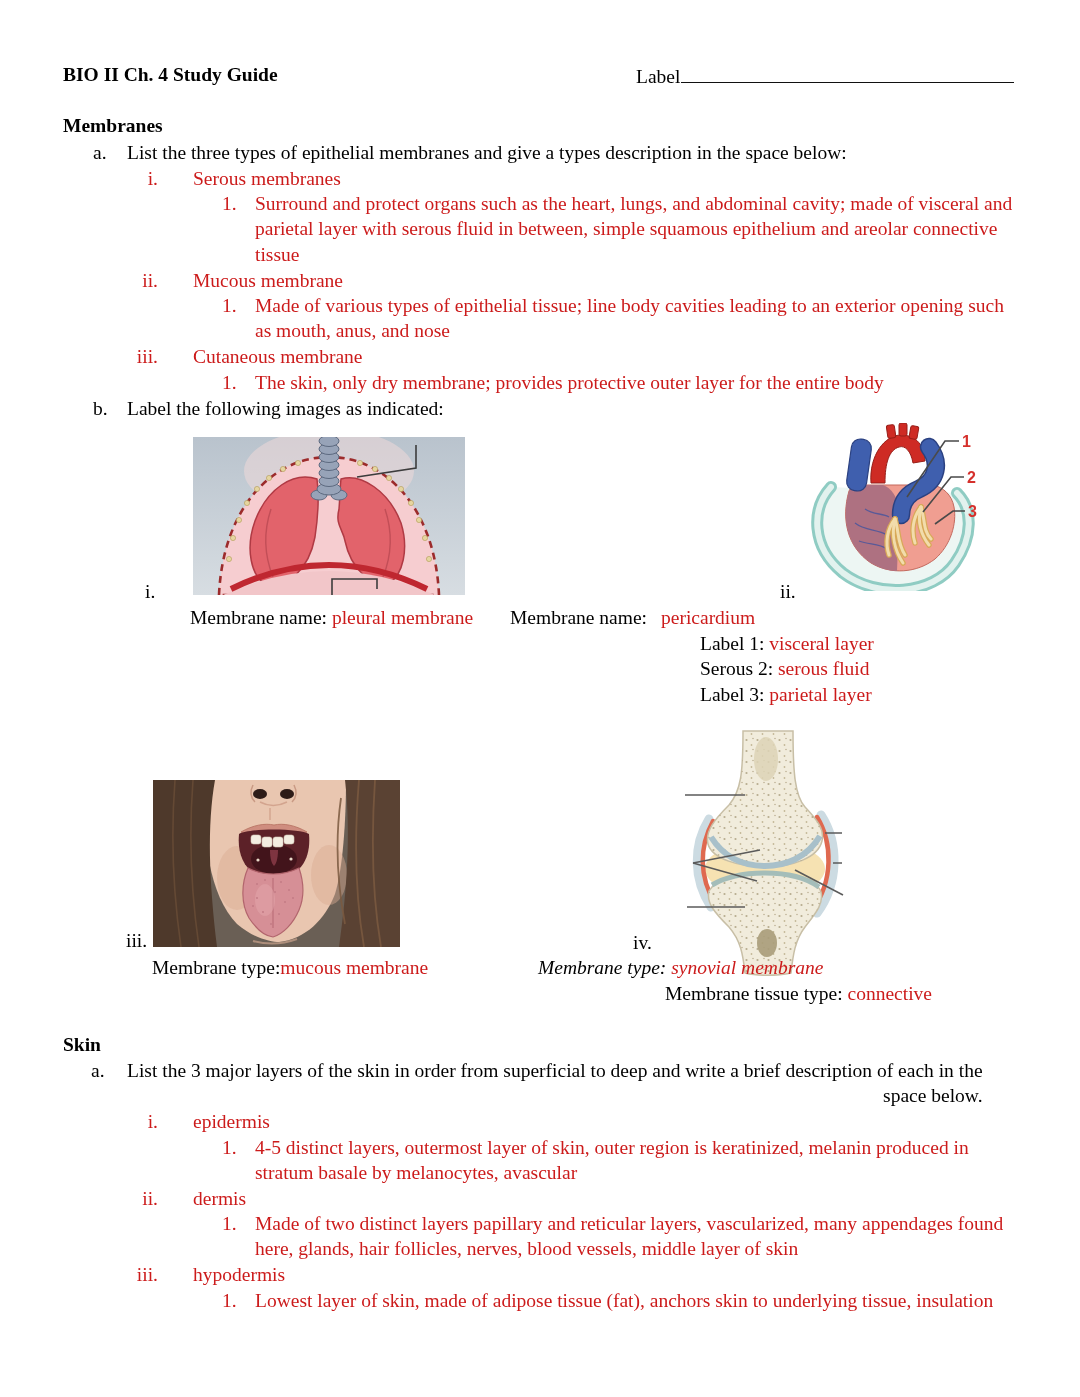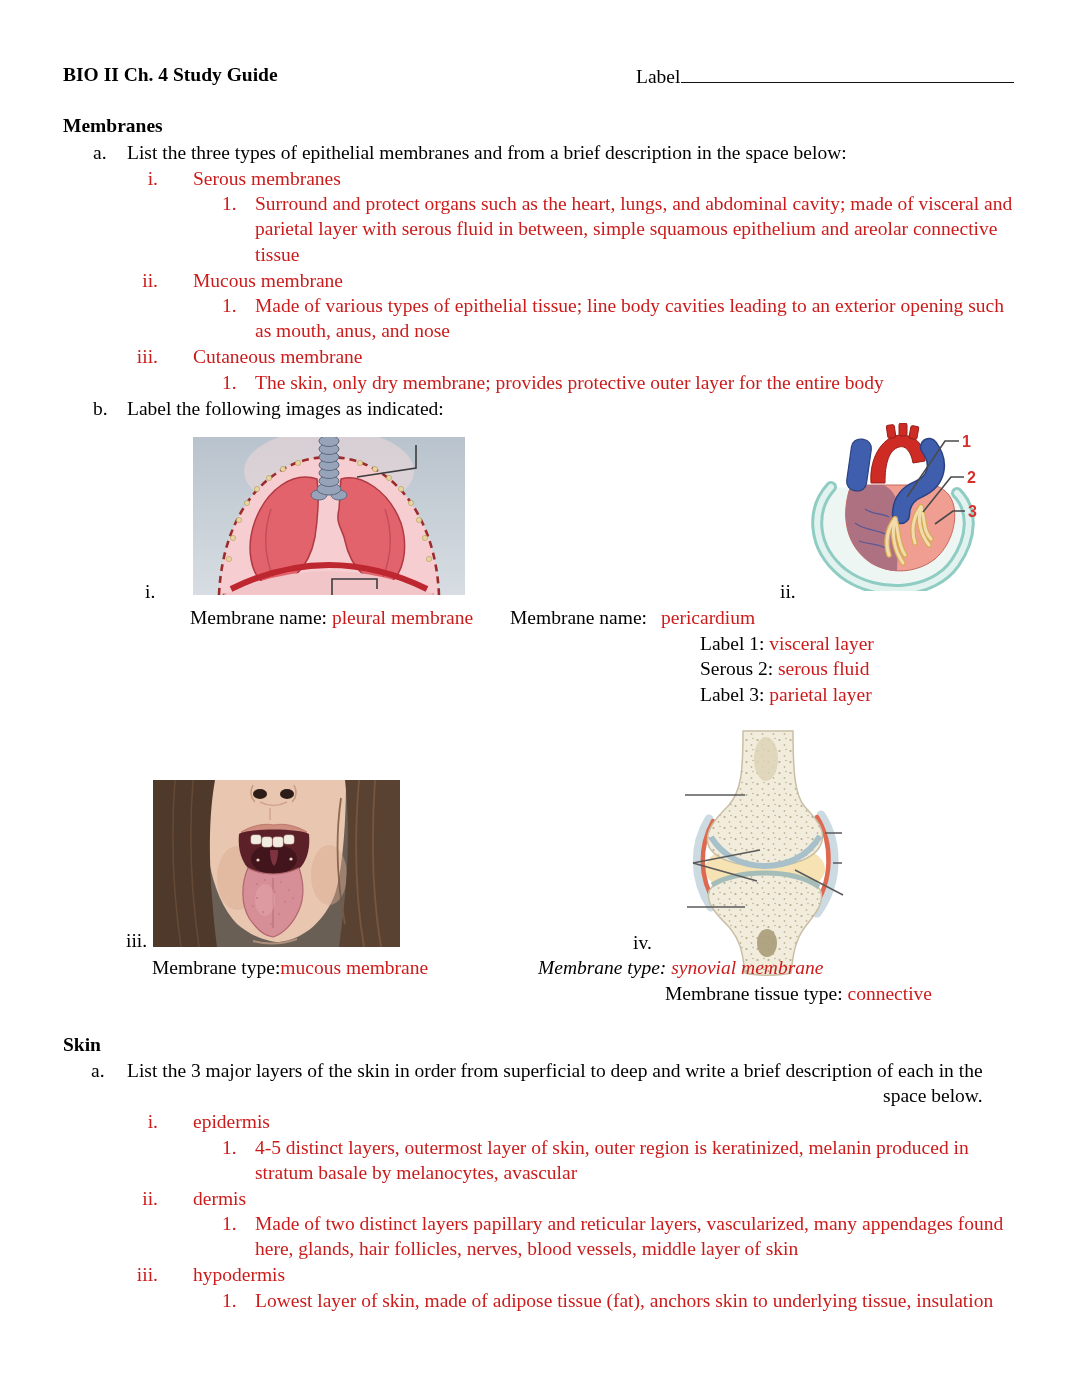--- a/index.html
+++ b/index.html
@@ -22,21 +22,21 @@
 <div class="page">
 
   <div class="abs b line" style="left:63px;top:62px;">BIO II Ch. 4 Study Guide</div>
   <div class="abs line" style="left:636px;top:62px;">
     <span>Label</span><span class="nameline"></span>
   </div>
 
   <div class="abs b line" style="left:63px;top:113px;">Membranes</div>
 
   <div class="abs line" style="left:93px;top:140px;">a.</div>
-  <div class="abs line" style="left:127px;top:140px;">List the three types of epithelial membranes and from a brief description in the space below:</div>
+  <div class="abs line" style="left:127px;top:140px;">List the three types of epithelial membranes and give a types description in the space below:</div>
 
   <div class="abs line red marker-box" style="left:128px;top:166px;">i.</div>
   <div class="abs line red" style="left:193px;top:166px;">Serous membranes</div>
   <div class="abs red desc lines" style="left:255px;top:191px;">
     <span class="num-marker">1.</span>
     <div class="line">Surround and protect organs such as the heart, lungs, and abdominal cavity; made of visceral and</div>
     <div class="line">parietal layer with serous fluid in between, simple squamous epithelium and areolar connective</div>
     <div class="line">tissue</div>
   </div>
 

